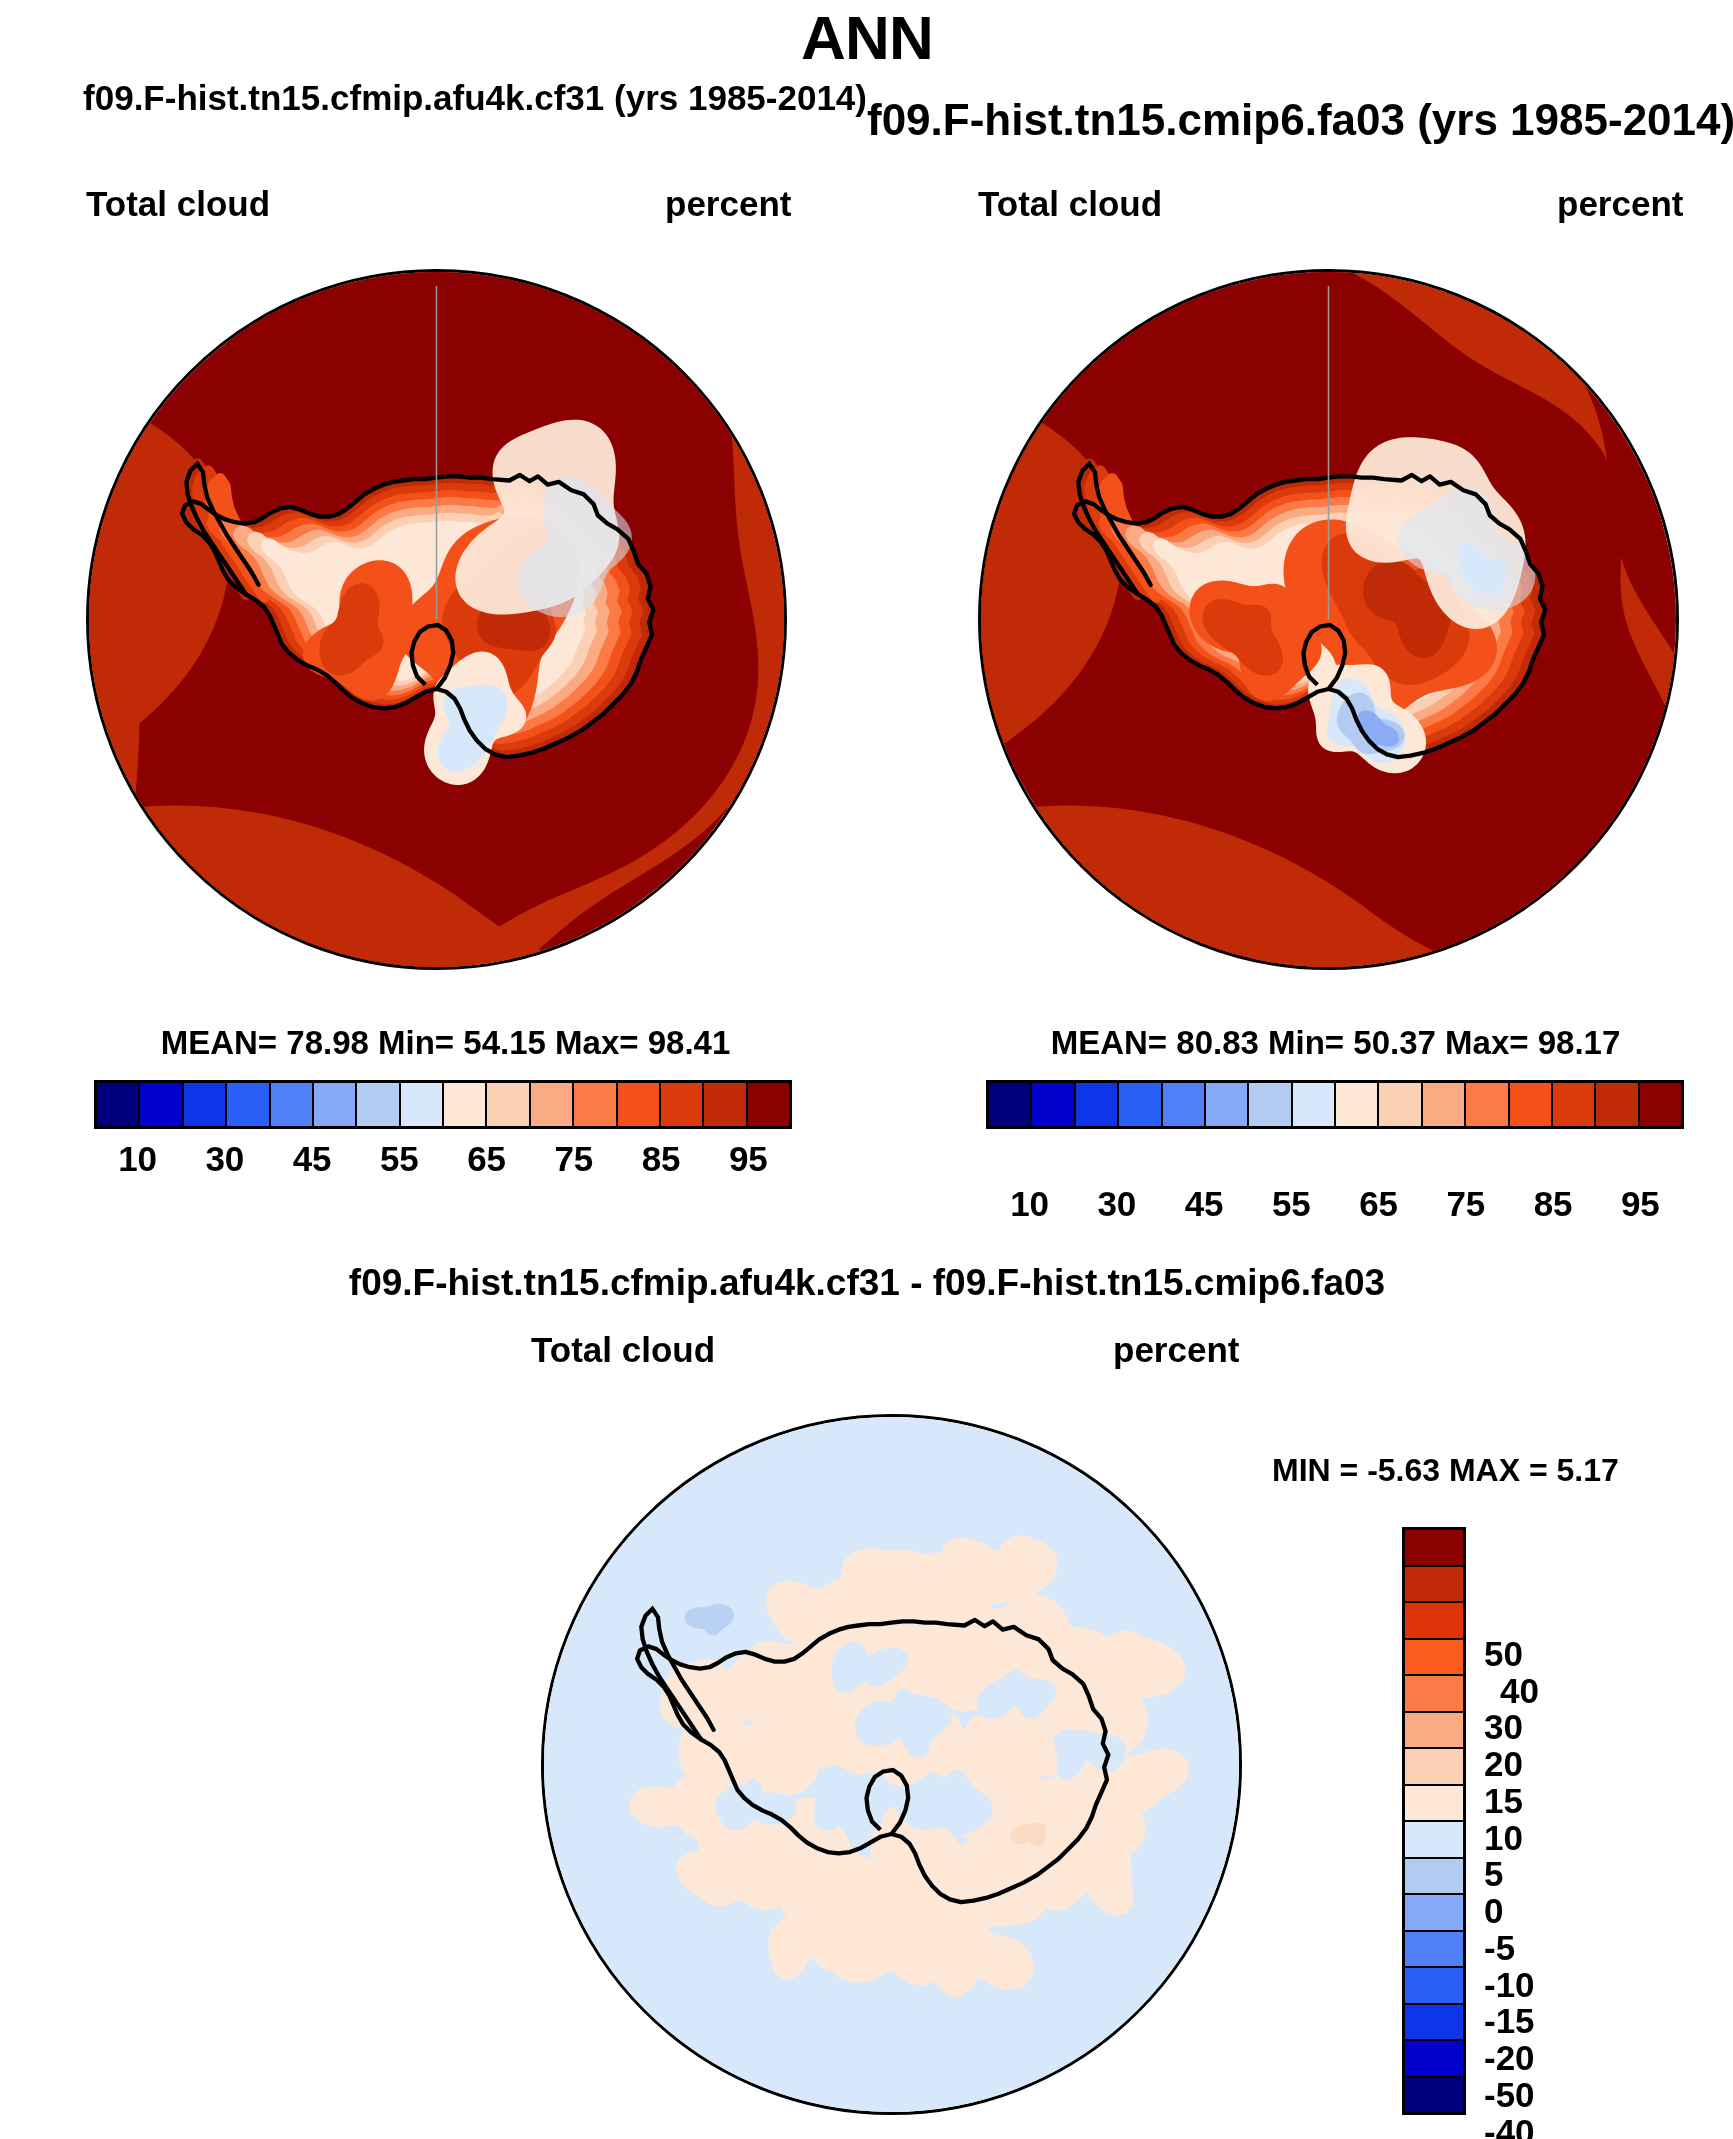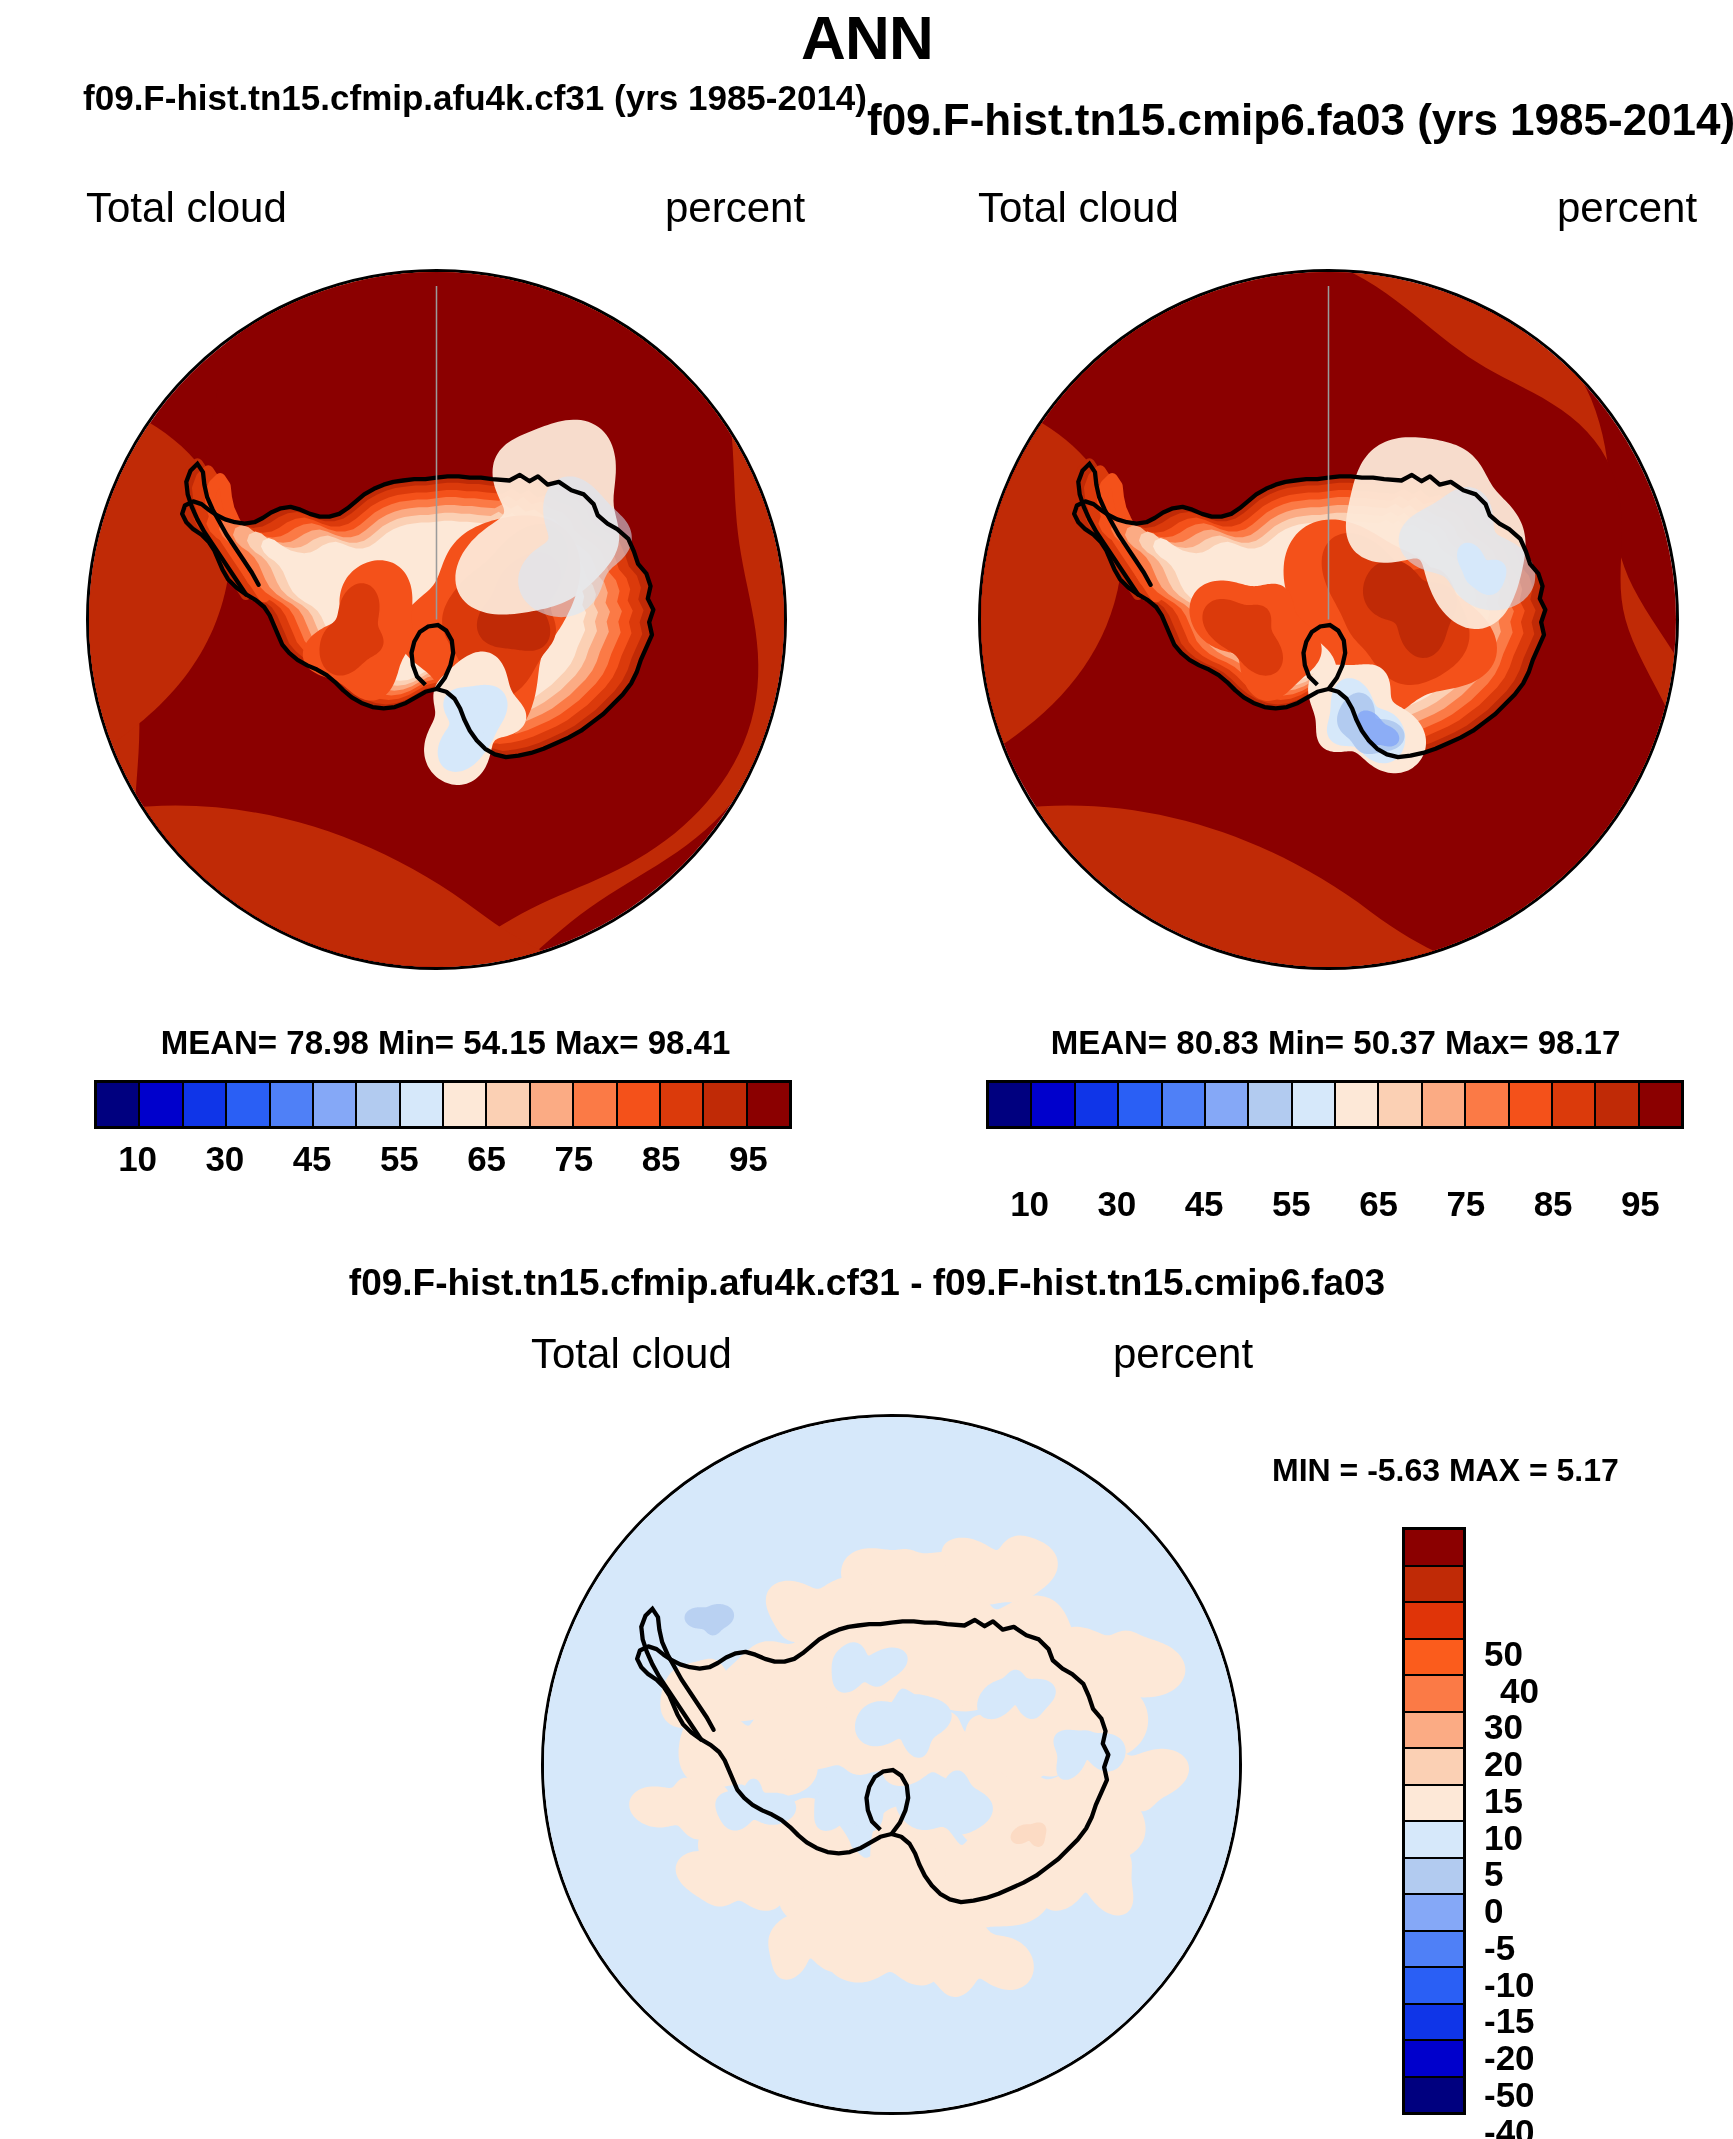--- a/index.html
+++ b/index.html
@@ -9,21 +9,21 @@
   .ttl{font-weight:bold;text-align:center;white-space:nowrap;}
 
   
   #main-title{left:0;top:1.6px;width:1734px;font-size:62px;letter-spacing:-0.8px;}
   
   #case-title-left {left:0;   top:78px;width:867px;font-size:35px;text-align:right;}
   #case-title-right{left:867px;top:78px;width:867px;font-size:44px;margin-top:17px;}
   #diff-title{left:0;top:1230px;width:1734px;font-size:37px;margin-top:32px;}
 
   
-  .sublab{font-weight:normal;font-size:42px;white-space:nowrap;}
+  .sublab{font-weight:bold;font-size:35px;white-space:nowrap;}
 
   
   .mapwrap{overflow:hidden;border-radius:50%;
            box-sizing:border-box;border:3.2px solid #000;background:#fff;}
   .mapwrap svg{display:block;}
 
   
   .cbarh{display:flex;border:3.2px solid #000;box-sizing:border-box;height:49px;}
   .cbarh i{flex:1 1 0;display:block;height:100%;
            border-right:2.4px solid #000;box-sizing:border-box;}

